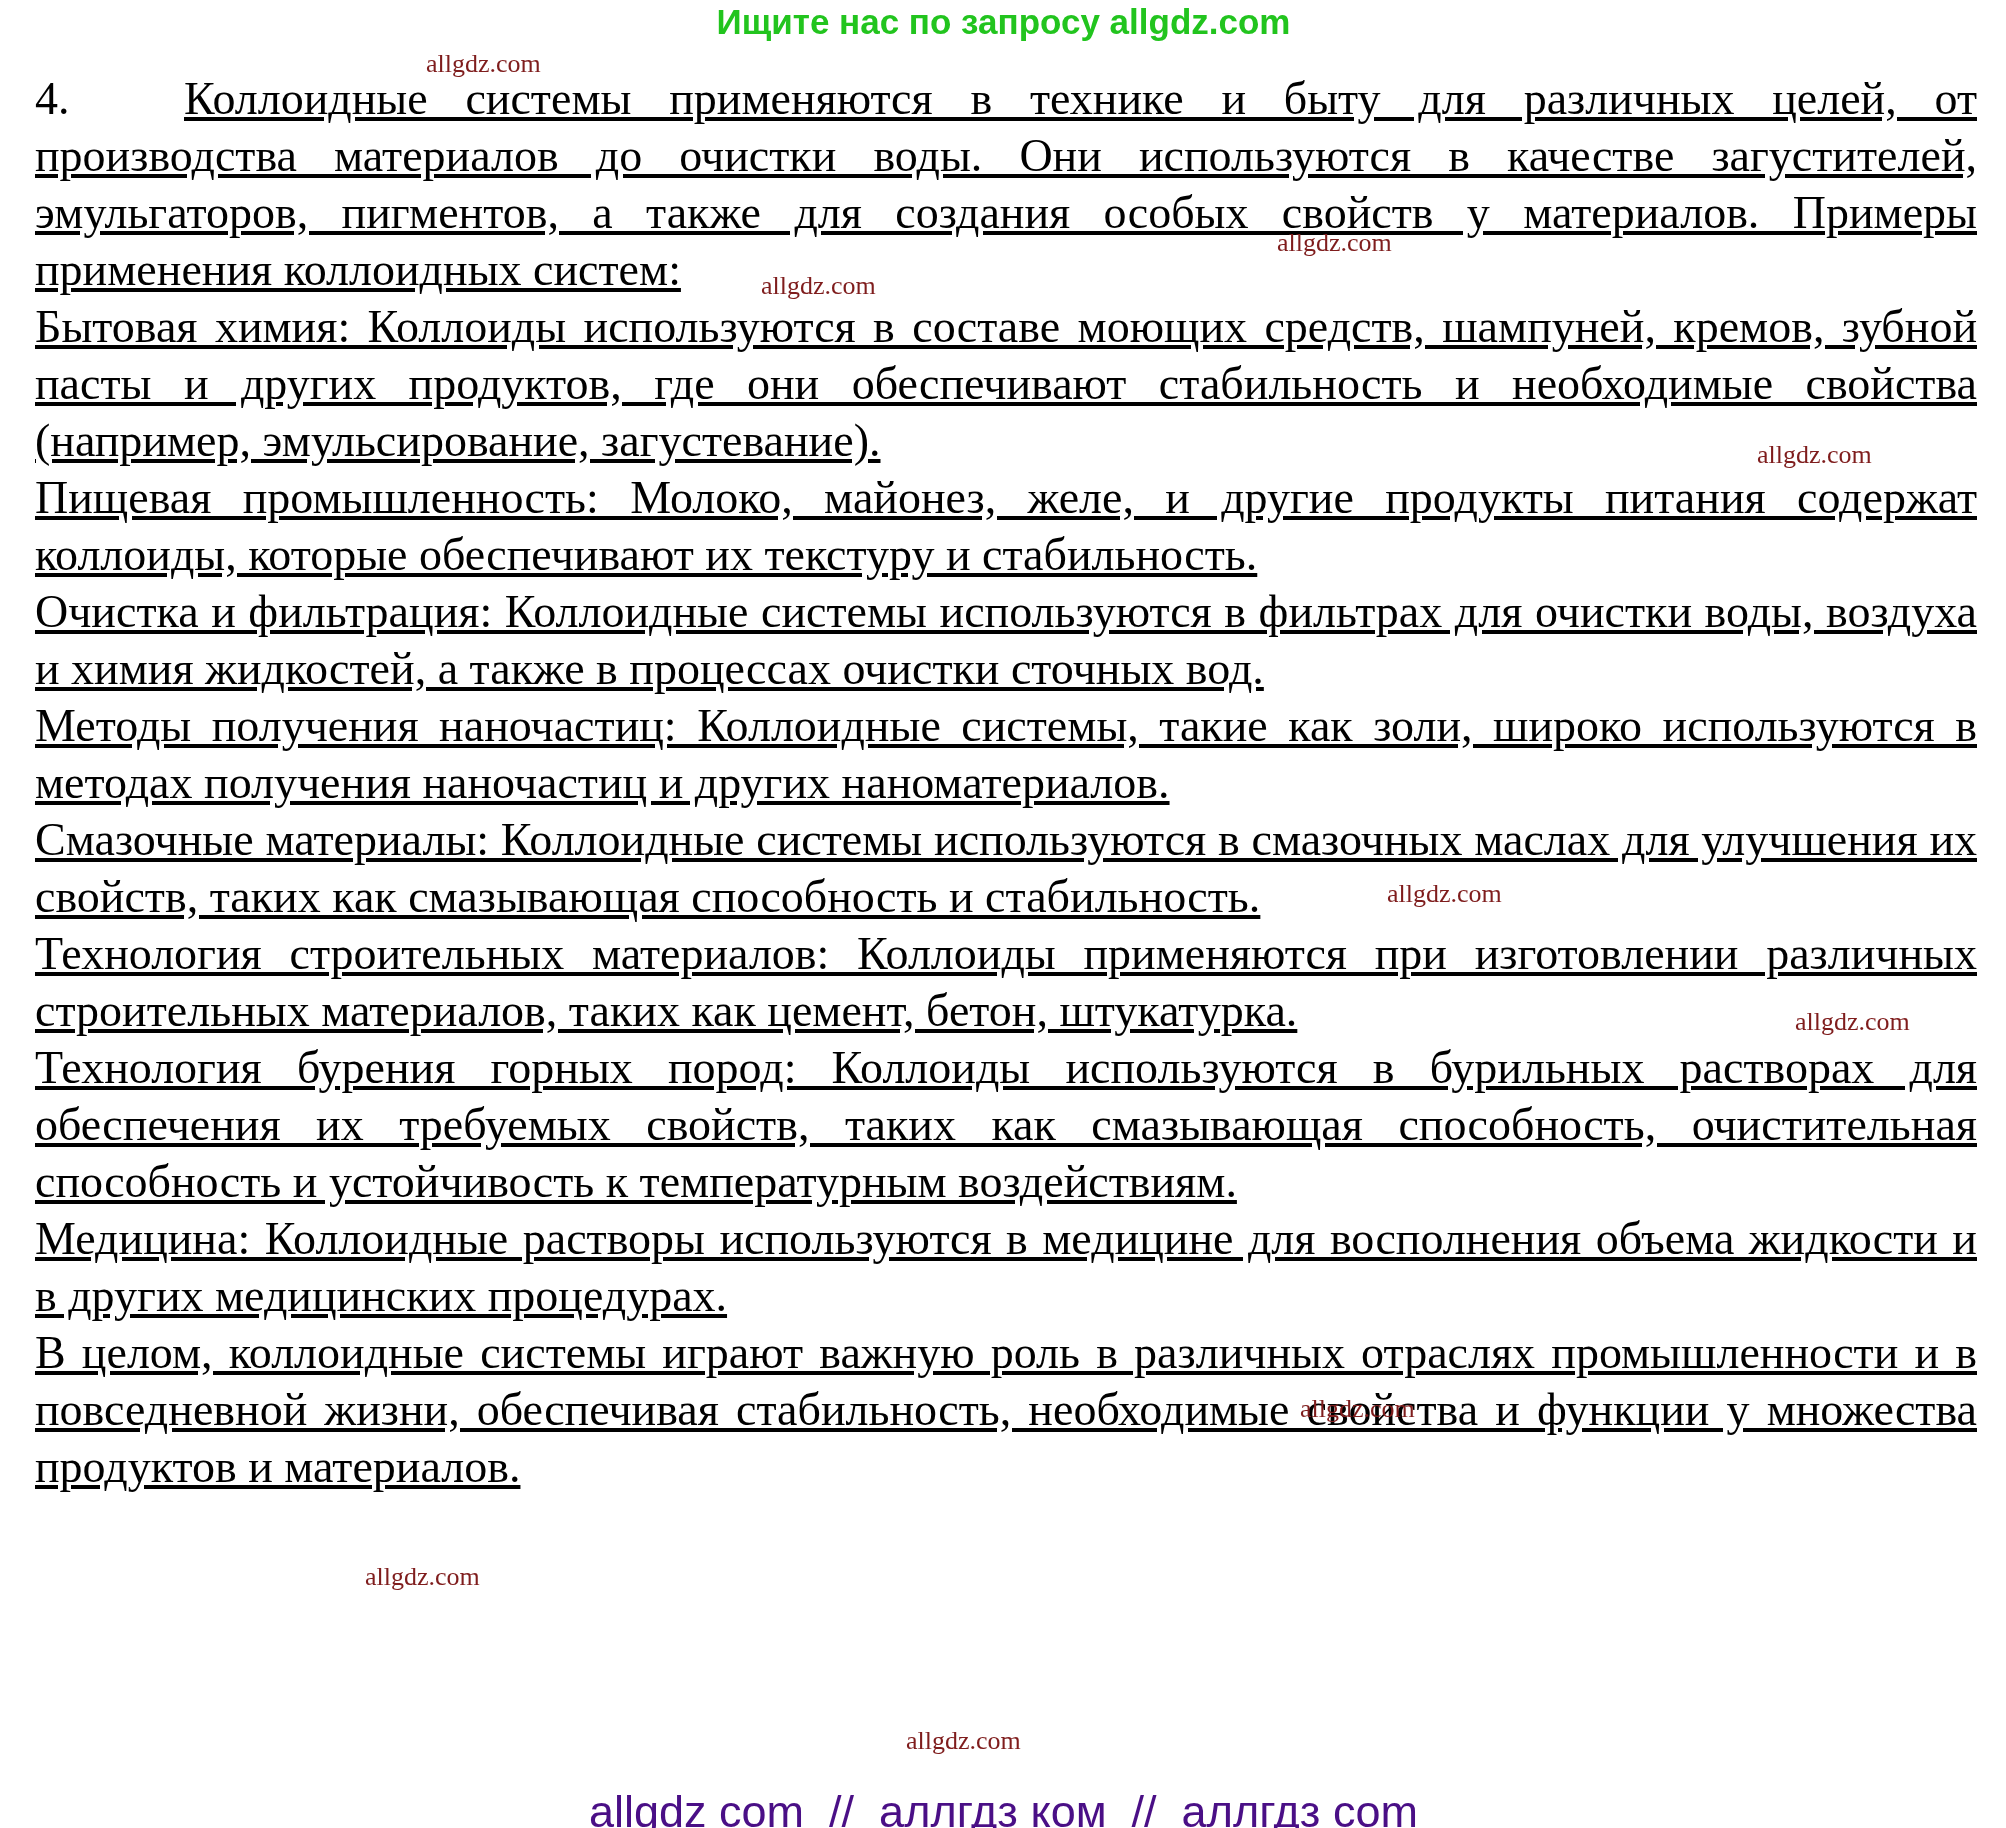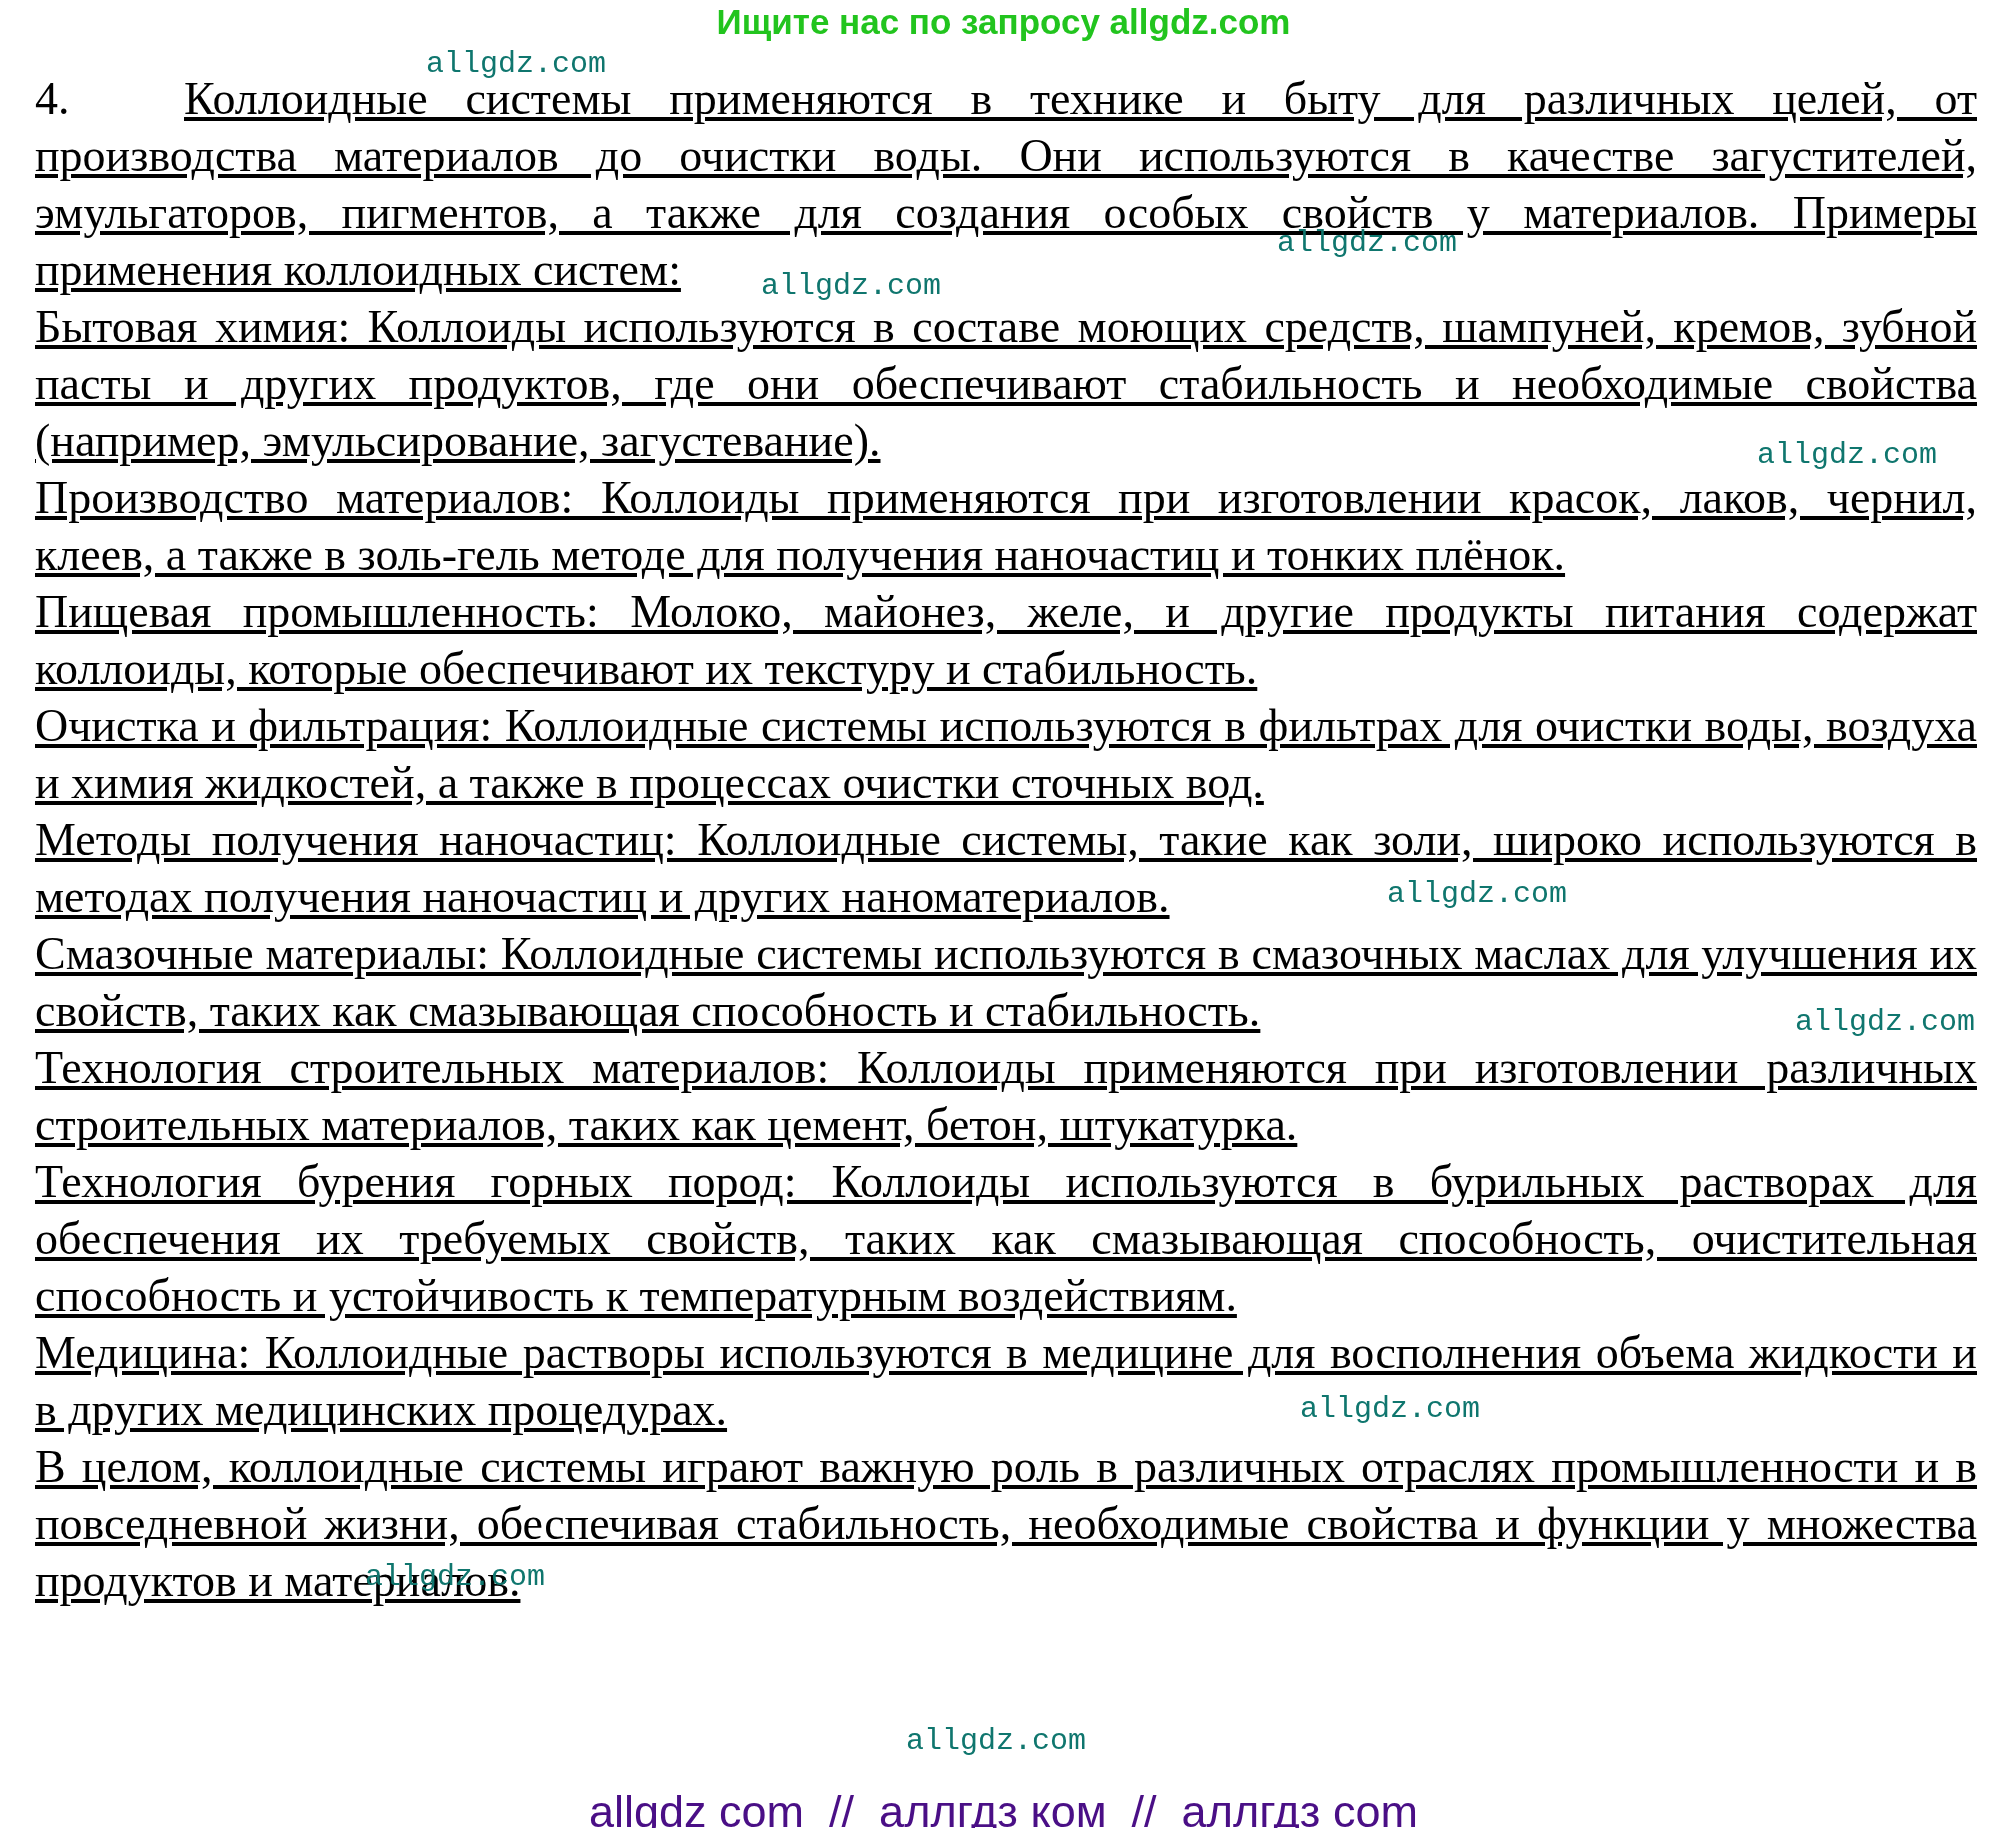--- a/index.html
+++ b/index.html
@@ -10,38 +10,37 @@
     font-size: 35px; line-height: 44px; color: #22c41e;
   }
   .doc {
     position: absolute; left: 35px; top: 70px; width: 1942px;
     font-family: "Liberation Serif", serif; font-size: 46px;
     line-height: 57px; color: #000000; text-align: justify;
   }
   .doc p { margin: 0; text-align: justify; text-decoration: underline; }
   .doc .num { display: inline-block; width: 149px; }
   .wm {
-    position: absolute; font-family: Liberation Mono, monospace;
-    font-size: 30px; line-height: 28px; color: #0f766e; white-space: nowrap;
+    position: absolute; font-family: Liberation Serif, serif;
+    font-size: 26px; line-height: 28px; color: #7f1d1d; white-space: nowrap;
   }
   .footer {
     position: absolute; left: 0; top: 1795px; width: 2007px; height: 34px;
     text-align: center; font-family: "Liberation Sans", sans-serif;
     font-size: 45px; line-height: 34px; color: #4a0f86; white-space: pre;
   }
 </style>
 </head>
 <body>
 
 <div class="header" style="color: rgb(34, 196, 30); font-weight: bold;">Ищите нас по запросу allgdz.com</div>
 
 <div class="doc">
   <p><span class="num">4.</span><span>Коллоидные системы применяются в технике и быту для различных целей, от производства материалов до очистки воды. Они используются в качестве загустителей, эмульгаторов, пигментов, а также для создания особых свойств у материалов. Примеры применения коллоидных систем:</span></p>
   <p>Бытовая химия: Коллоиды используются в составе моющих средств, шампуней, кремов, зубной пасты и других продуктов, где они обеспечивают стабильность и необходимые свойства (например, эмульсирование, загустевание).</p>
-  <p>Производство материалов: Коллоиды применяются при изготовлении красок, лаков, чернил, клеев, а также в золь-гель методе для получения наночастиц и тонких плёнок.</p>
   <p>Пищевая промышленность: Молоко, майонез, желе, и другие продукты питания содержат коллоиды, которые обеспечивают их текстуру и стабильность.</p>
   <p>Очистка и фильтрация: Коллоидные системы используются в фильтрах для очистки воды, воздуха и химия жидкостей, а также в процессах очистки сточных вод.</p>
   <p>Методы получения наночастиц: Коллоидные системы, такие как золи, широко используются в методах получения наночастиц и других наноматериалов.</p>
   <p>Смазочные материалы: Коллоидные системы используются в смазочных маслах для улучшения их свойств, таких как смазывающая способность и стабильность.</p>
   <p>Технология строительных материалов: Коллоиды применяются при изготовлении различных строительных материалов, таких как цемент, бетон, штукатурка.</p>
   <p>Технология бурения горных пород: Коллоиды используются в бурильных растворах для обеспечения их требуемых свойств, таких как смазывающая способность, очистительная способность и устойчивость к температурным воздействиям.</p>
   <p>Медицина: Коллоидные растворы используются в медицине для восполнения объема жидкости и в других медицинских процедурах.</p>
   <p>В целом, коллоидные системы играют важную роль в различных отраслях промышленности и в повседневной жизни, обеспечивая стабильность, необходимые свойства и функции у множества продуктов и материалов.</p>
 </div>
 

